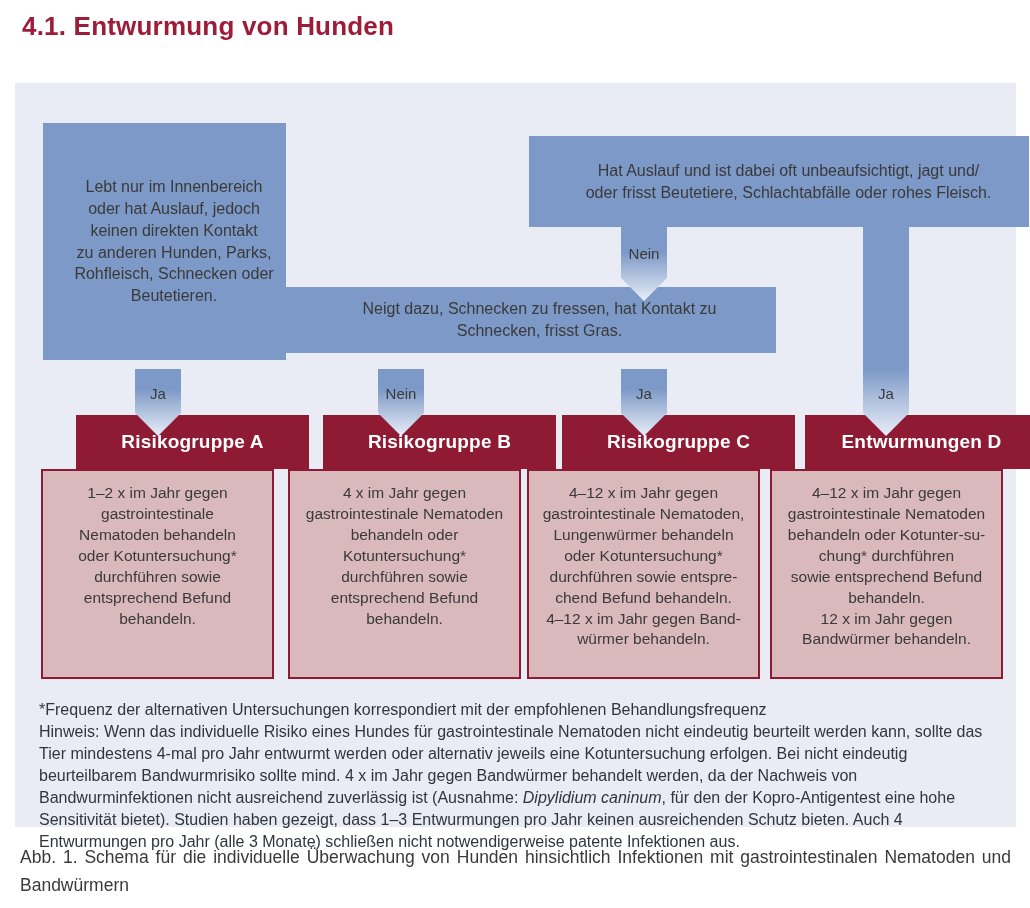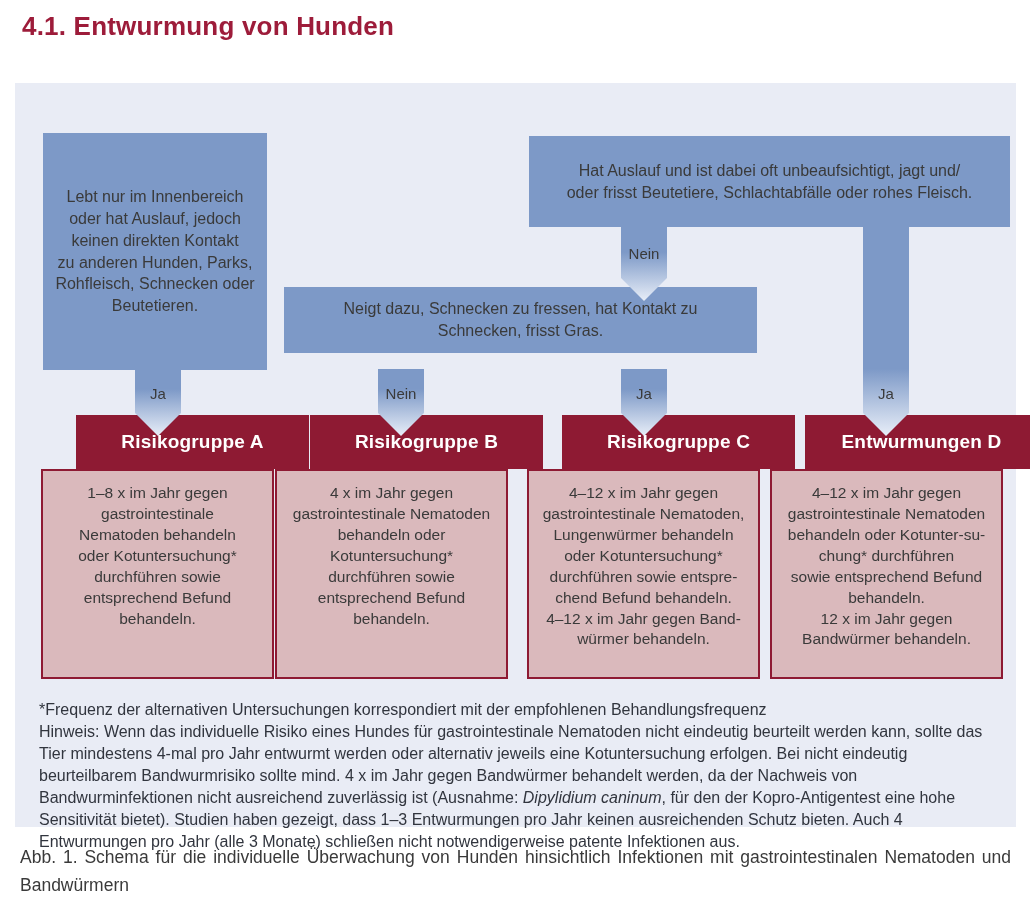--- a/index.html
+++ b/index.html
@@ -24,23 +24,23 @@
   }
 
   .panel{
     position:absolute;left:15px;top:83px;width:1001px;height:744px;
     background:var(--panel-bg);
   }
 
   .cond{
     position:absolute;background:var(--condition-blue);color:var(--text-dark);
     display:flex;align-items:center;justify-content:center;text-align:center;
-    white-space:pre-line;font-size:16px;line-height:1.37;
+    white-space:pre-line;font-size:16px;line-height:1.37;padding-left:19px;
   }
-  #cond-indoor{left:28px;top:50px;width:224px;height:237px;}
+  #cond-indoor{left:28px;top:40px;width:224px;height:237px;}
   #cond-outdoor{left:514px;top:53px;width:481px;height:91px;}
   #cond-snails{left:269px;top:204px;width:473px;height:66px;}
 
   .arrow{position:absolute;z-index:2;display:block;}
   #arrow-a{left:120px;top:286px;}
   #arrow-b{left:363px;top:286px;}
   #arrow-c{left:606px;top:286px;}
   #arrow-nein2{left:606px;top:143px;}
   #arrow-d{left:848px;top:143px;}
 
@@ -60,21 +60,21 @@
     font-size:19px;font-weight:bold;letter-spacing:.2px;
     display:flex;align-items:center;justify-content:center;margin-left:35px;
   }
   .group-body{
     position:absolute;top:386px;height:210px;width:233px;z-index:1;
     background:var(--body-pink);border:2px solid var(--header-red);
     box-sizing:border-box;color:var(--text-dark);
     font-size:15.5px;line-height:1.35;text-align:center;white-space:pre-line;
     padding:12px 4px 0 4px;
   }
-  .col-a{left:26px;} .col-b{left:260px;} .col-c{left:512px;} .col-d{left:755px;}
+  .col-a{left:26px;} .col-b{left:273px;} .col-c{left:512px;} .col-d{left:755px;}
 
   .footnote{
     position:absolute;left:24px;top:616px;width:964px;
     font-size:16px;line-height:1.38;color:var(--footnote-text);
   }
   .figure-caption{
     position:absolute;left:20px;top:843px;width:991px;
     font-size:17.5px;line-height:1.6;color:var(--text-dark);
     text-align:justify;
   }
@@ -140,21 +140,21 @@
     <div class="arrow-label" id="label-nein2">Nein</div>
     <div class="arrow-label" id="label-b">Nein</div>
     <div class="arrow-label" id="label-c">Ja</div>
     <div class="arrow-label" id="label-d">Ja</div>
 
     <div class="group-header col-a">Risikogruppe A</div>
     <div class="group-header col-b">Risikogruppe B</div>
     <div class="group-header col-c">Risikogruppe C</div>
     <div class="group-header col-d">Entwurmungen D</div>
 
-    <div class="group-body col-a">1–8 x im Jahr gegen
+    <div class="group-body col-a">1–2 x im Jahr gegen
 gastrointestinale
 Nematoden behandeln
 oder Kotuntersuchung*
 durchführen sowie
 entsprechend Befund
 behandeln.</div>
     <div class="group-body col-b">4 x im Jahr gegen
 gastrointestinale Nematoden
 behandeln oder
 Kotuntersuchung*

